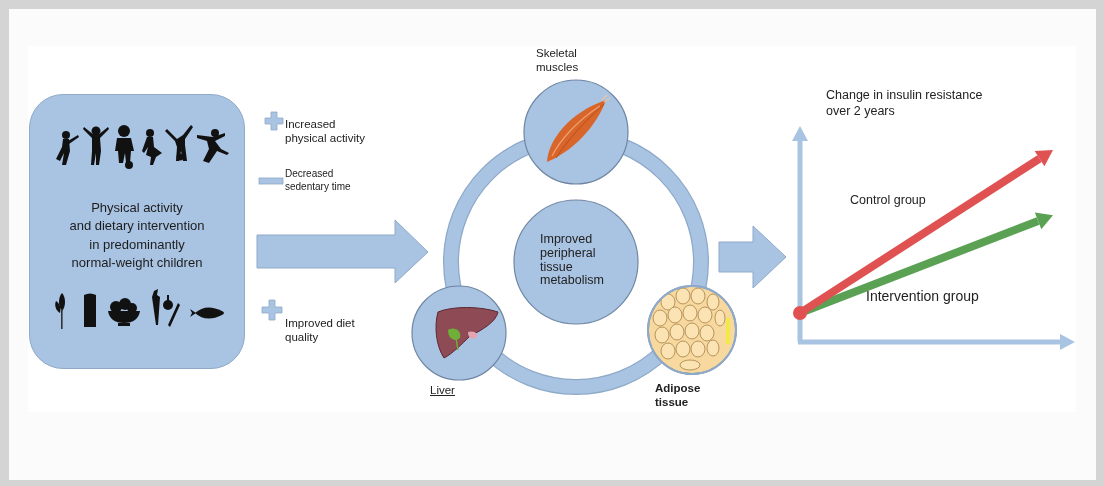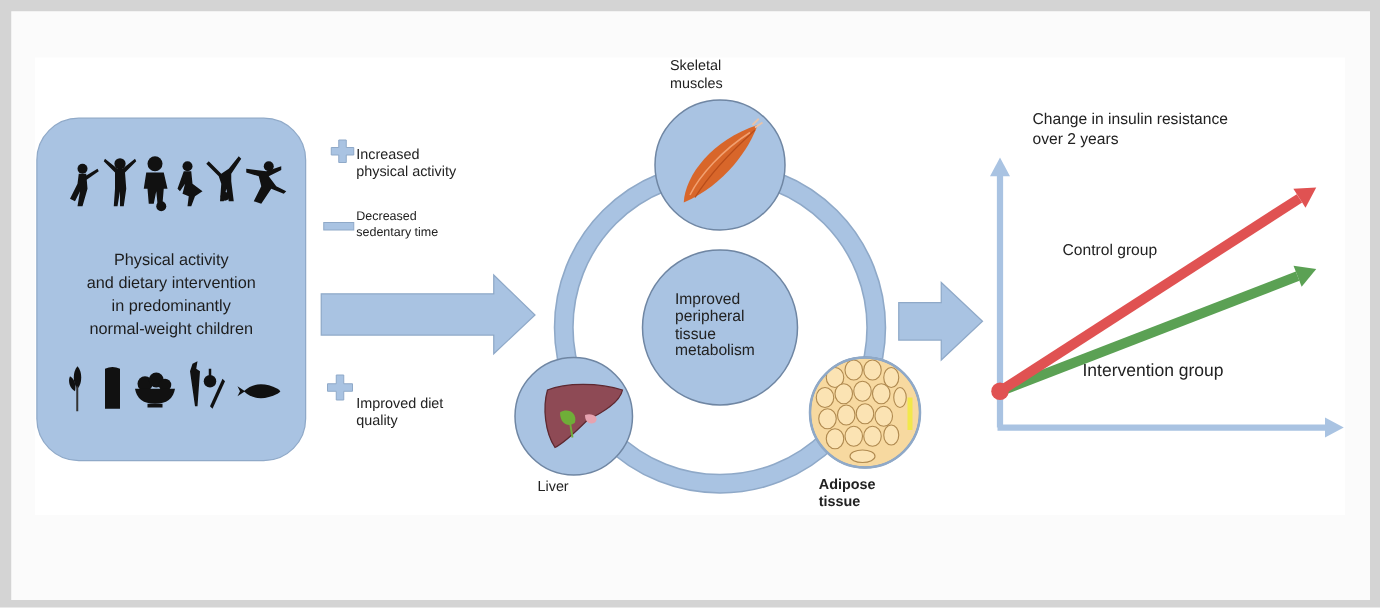--- a/index.html
+++ b/index.html
@@ -188,21 +188,21 @@
 
 <div class="lbl" style="left:285px; top:117px; width:110px; font-size:11.5px;">Increased
 physical activity</div>
 <div class="lbl" style="left:285px; top:168px; width:110px; font-size:10px;">Decreased
 sedentary time</div>
 <div class="lbl" style="left:285px; top:296px; width:92px; font-size:11.5px;margin-top:20px;">Improved diet
 quality</div>
 
 <div class="lbl" style="left:536px; top:46px; width:80px; font-size:11.5px;">Skeletal
 muscles</div>
-<div class="lbl" style="left:430px; top:383px; width:60px; font-size:11.5px;">Liver</div>
+<div class="lbl" style="left:430px; top:383px; width:60px; font-size:11.5px;text-decoration:underline;">Liver</div>
 <div class="lbl" style="left:655px; top:381px; width:76px; font-size:11.5px;font-weight:bold;">Adipose
 tissue</div>
 <div class="lbl" style="left:540px; top:233px; width:100px; font-size:12.5px; line-height:1.1;">Improved
 peripheral
 tissue
 metabolism</div>
 
 <div class="lbl" style="left:826px; top:88px; width:220px; font-size:12.5px;">Change in insulin resistance
 over 2 years</div>
 <div class="lbl" style="left:850px; top:177px; width:100px; font-size:12.5px;margin-top:16px;">Control group</div>

